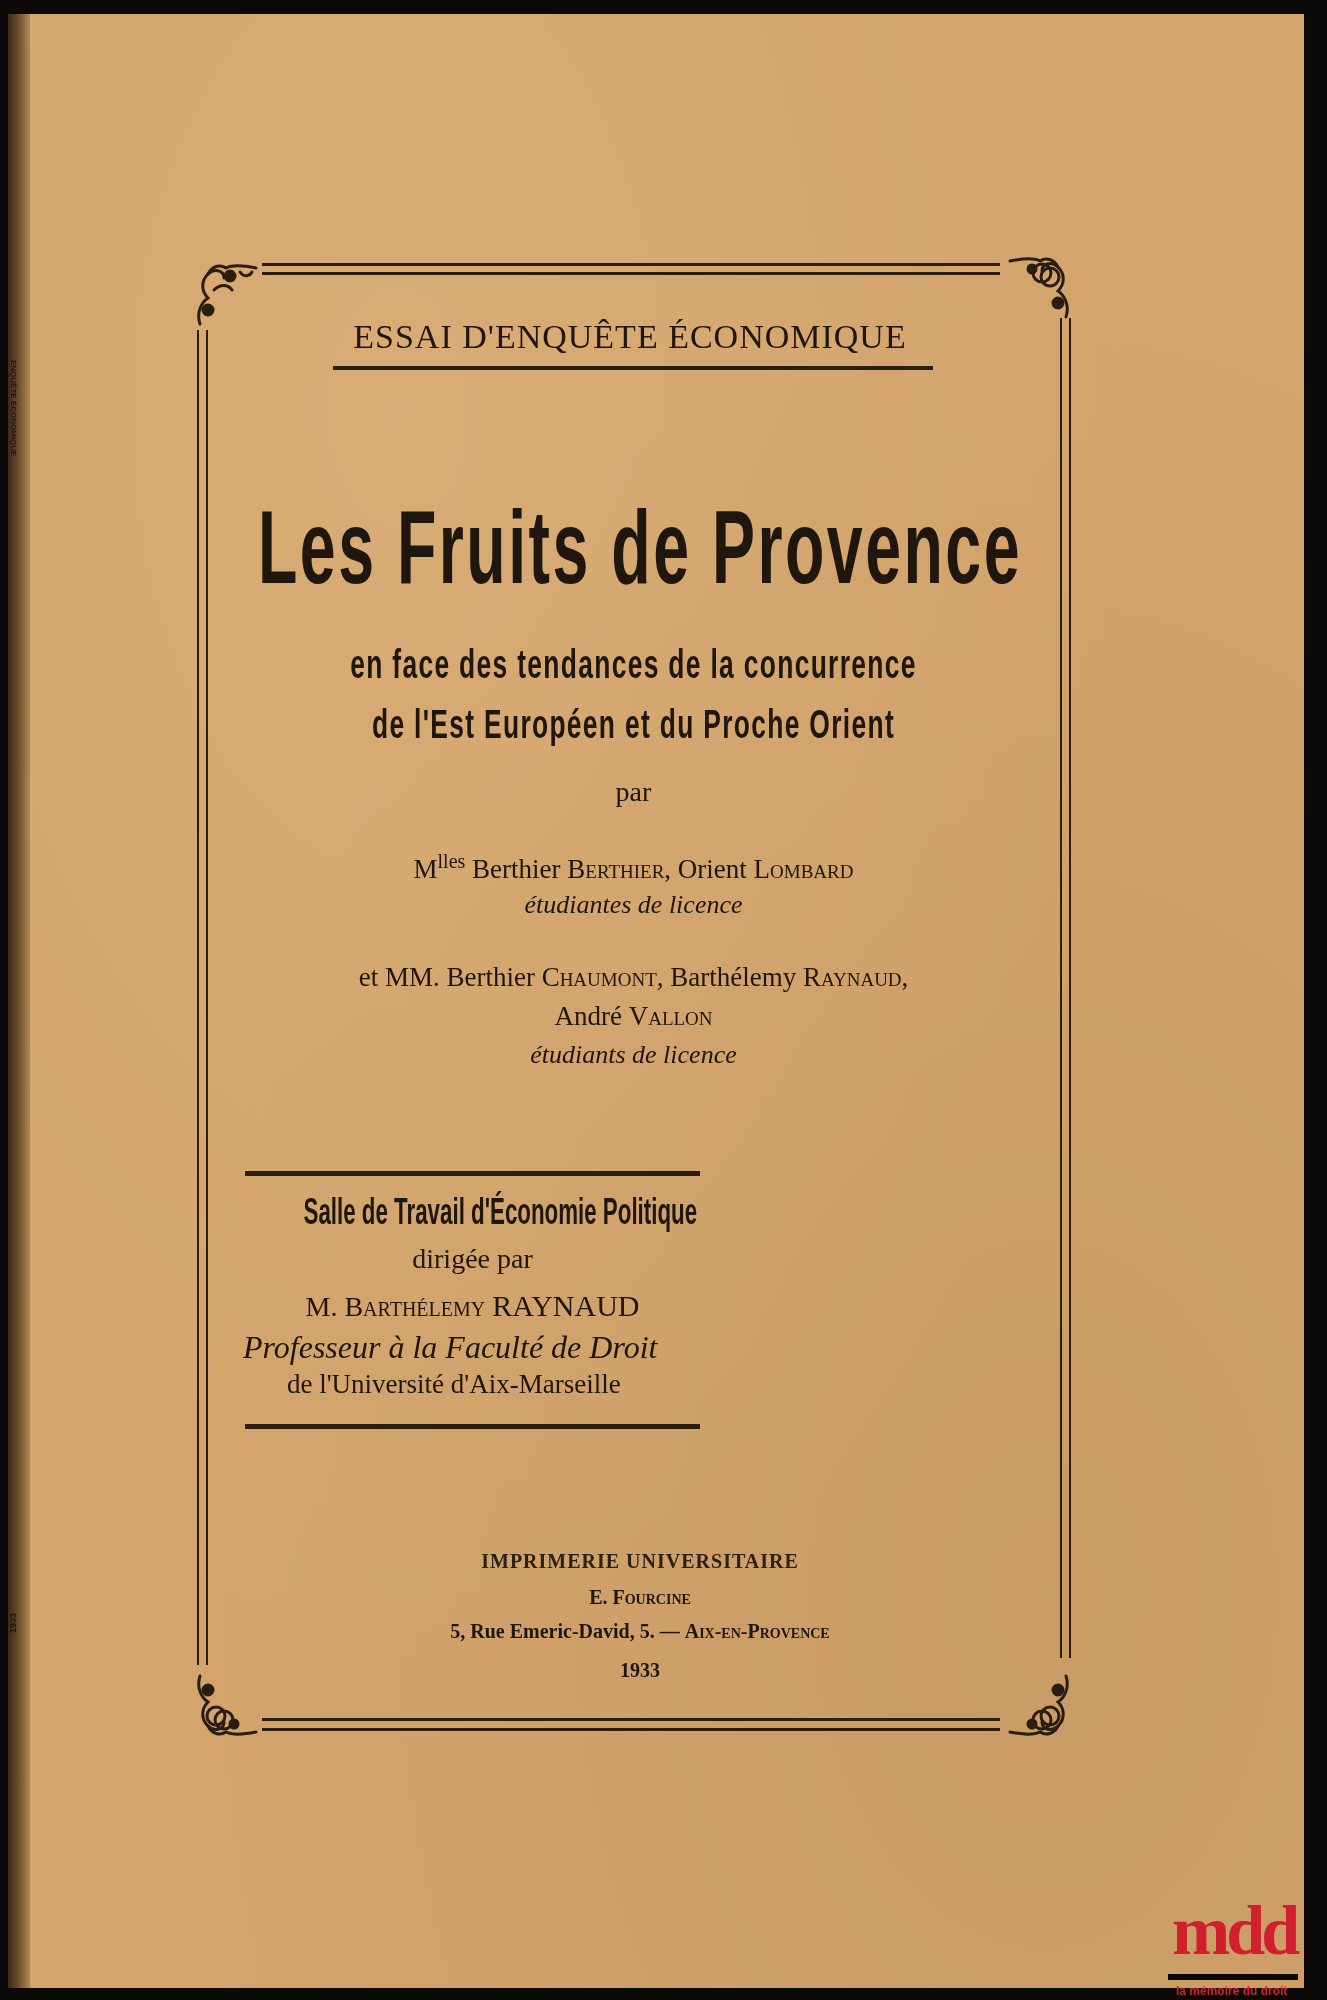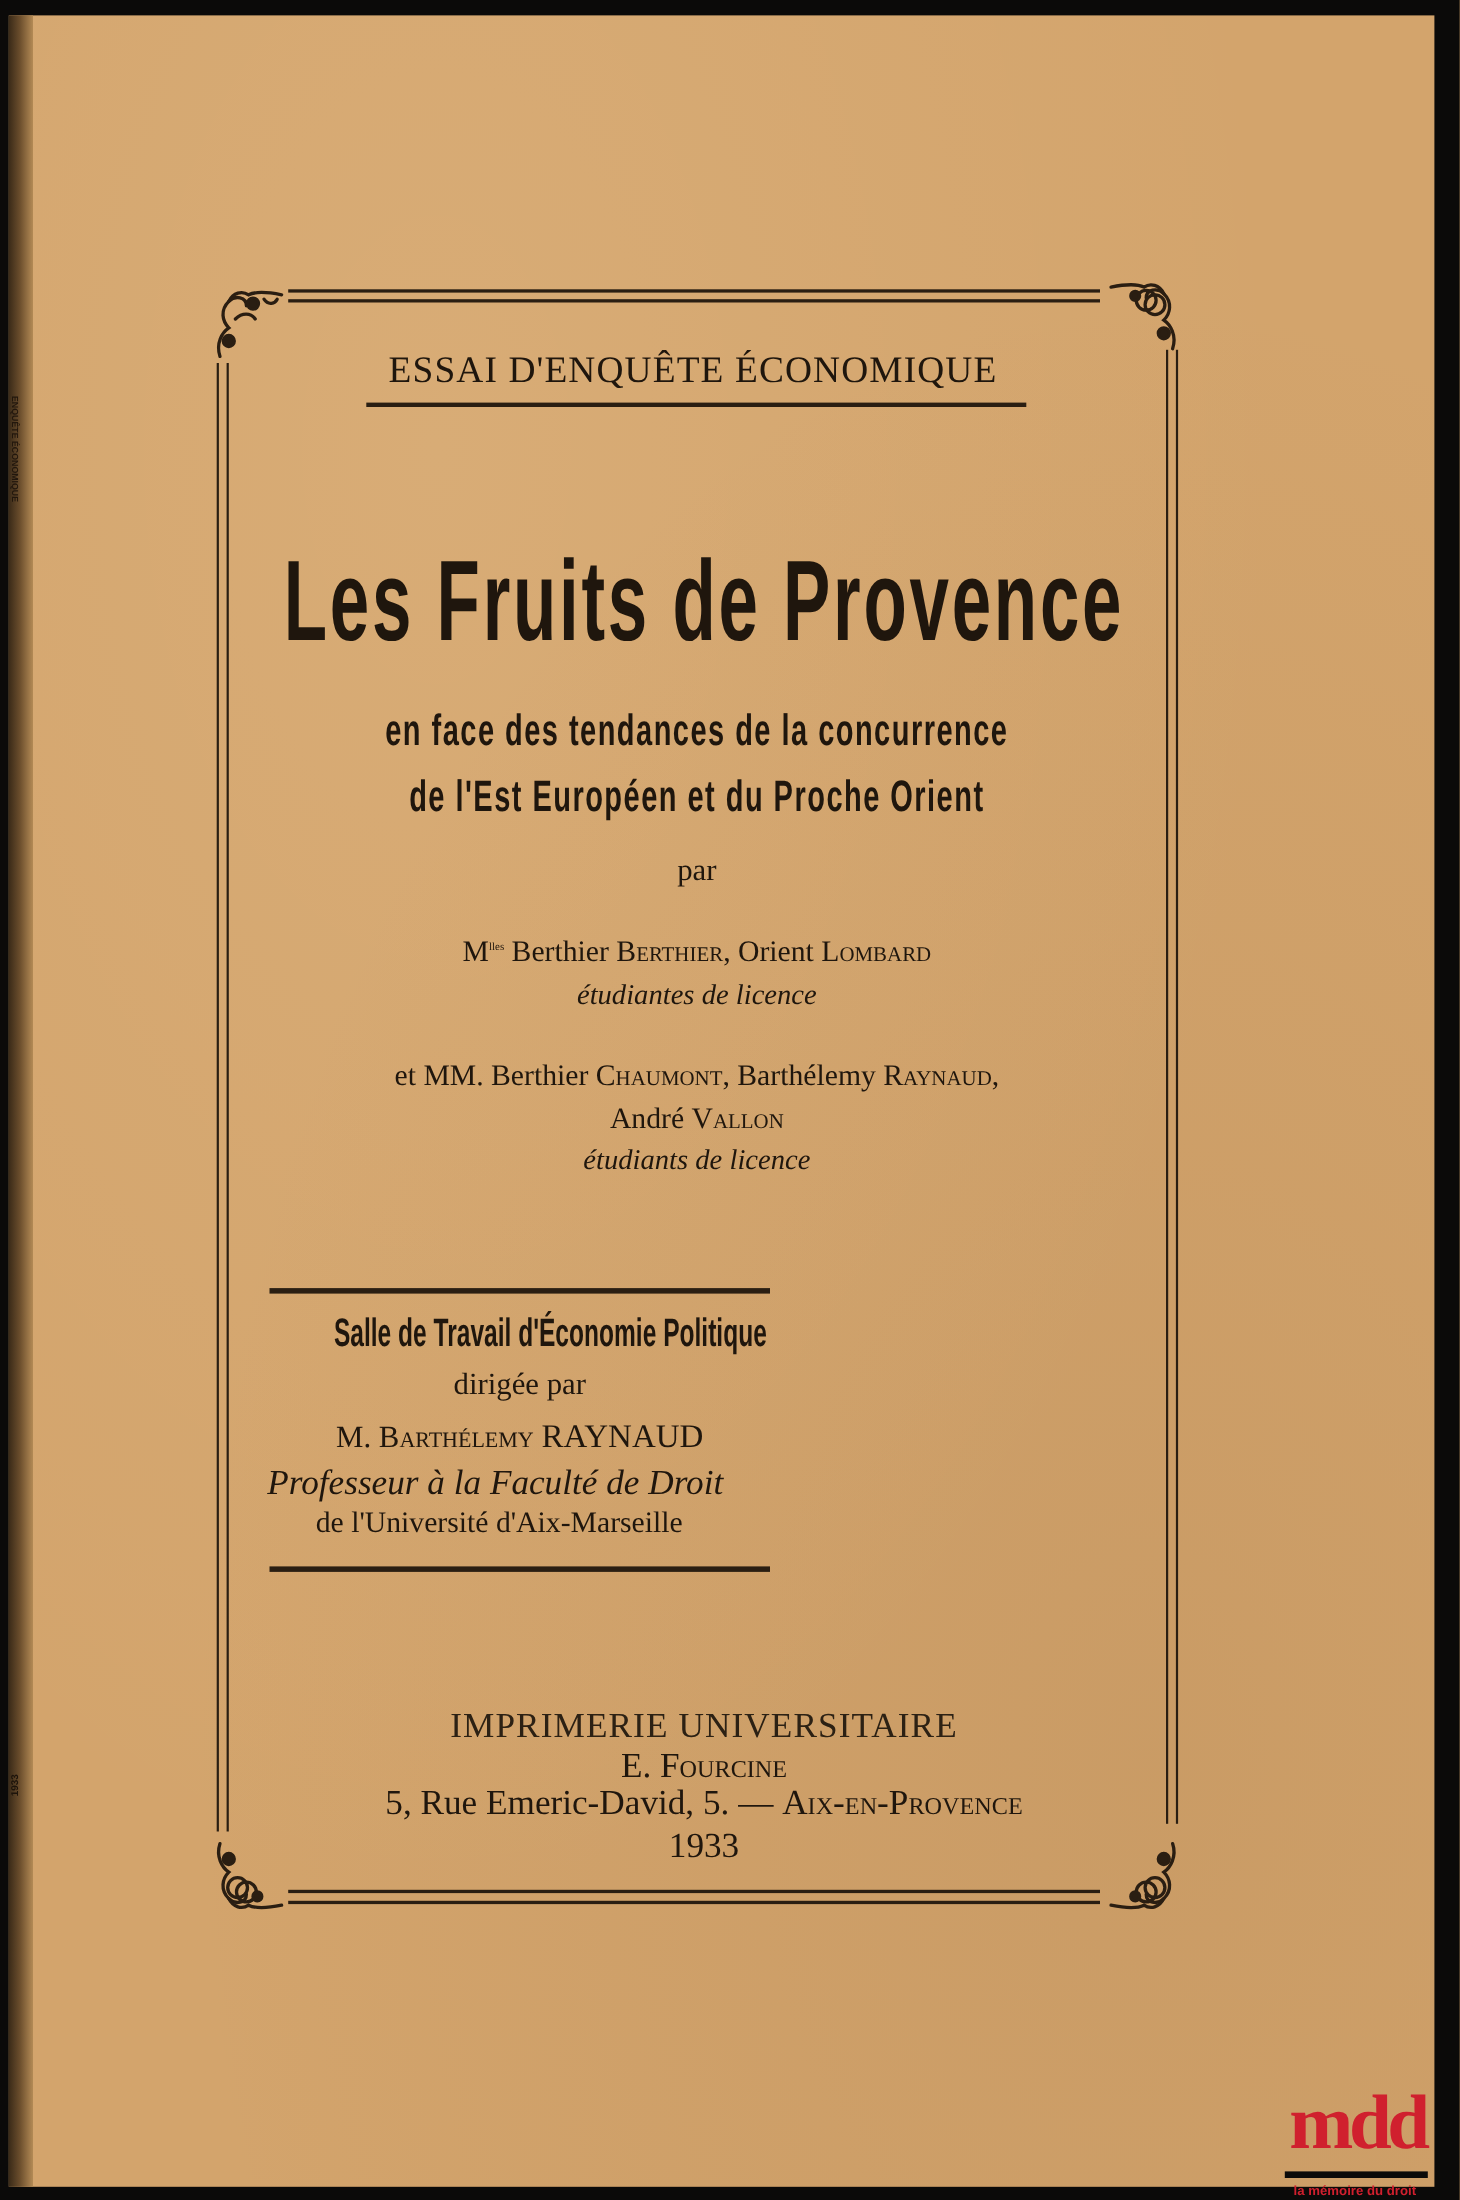--- a/index.html
+++ b/index.html
@@ -53,21 +53,21 @@
   .block-rule { position:absolute; left:245px; width:455px; height:5px; background:#2a1e12; }
   .block-rule.r1 { top:1171px; }
   .block-rule.r2 { top:1424px; }
   .block { position:absolute; left:245px; width:455px; text-align:center; color:#1f160d; white-space:nowrap; }
   .salle { top:1194px; font-size:36px; transform:scaleX(0.62); transform-origin:center; left:200px; width:545px; line-height:1; }
   .dirigee { top:1243px; font-size:28px; }
   .mbarth { top:1289px; font-size:28px; }
   .mbarth .big { font-size:30px; }
   .prof { top:1329px; font-size:32px; font-style:italic; text-align:left; left:243px; }
   .univ { top:1369px; font-size:27px; text-align:left; left:287px; }
-  .imp { font-size:32px; }
+  .imp { font-size:20px;font-weight:bold; }
   .imp1 { top:1550px; letter-spacing:1px; color:#2c2114; }
   .imp2 { top:1586px; }
   .imp3 { top:1620px; }
   .imp4 { top:1659px; }
   .logo { position:absolute; left:1168px; top:1896px; width:150px; height:104px; }
   .logo-mark { position:absolute; left:4px; top:0; font-family:Liberation Serif, serif; font-size:70px; font-weight:bold; color:#d0202e; letter-spacing:-4px; line-height:1; }
   .logo-bar { position:absolute; left:0; top:78px; width:130px; height:6px; background:#0b0a09; }
   .logo-tag { position:absolute; left:-8px; top:88px; font-family:"Liberation Sans",sans-serif; font-size:12px; font-weight:bold; color:#d0202e; white-space:nowrap;padding-left:16px; }
 </style>
 </head>
@@ -142,21 +142,21 @@
 <div class="txt serif heading-essai" style="left:0;width:1260px;">ESSAI D'ENQUÊTE ÉCONOMIQUE</div>
 <div class="heading-rule"></div>
 
 <div class="txt sans-bold title" style="width:1280px;">Les Fruits de Provence</div>
 <div class="txt sans-bold sub sub1" style="width:1267px;">en face des tendances de la concurrence</div>
 <div class="txt sans-bold sub sub2" style="width:1267px;">de l'Est Européen et du Proche Orient</div>
 
 <div class="txt serif par" style="width:1267px;">par</div>
 
 <div class="txt serif authors a1" style="width:1267px;">
-  <span><span>M</span><sup style="font-size:10px;">lles</sup></span><span> Berthier </span><span class="sc">Berthier</span><span>, Orient </span><span class="sc">Lombard</span>
+  <span><span>M</span><sup style="font-size:20px;">lles</sup></span><span> Berthier </span><span class="sc">Berthier</span><span>, Orient </span><span class="sc">Lombard</span>
 </div>
 <div class="txt serif ital a1i" style="width:1267px;">étudiantes de licence</div>
 
 <div class="txt serif authors a2" style="width:1267px;">
   <span>et MM. Berthier </span><span class="sc">Chaumont</span><span>, Barthélemy </span><span class="sc">Raynaud</span><span>,</span>
 </div>
 <div class="txt serif authors a3" style="width:1267px;">
   <span>André </span><span class="sc">Vallon</span>
 </div>
 <div class="txt serif ital a2i" style="width:1267px;">étudiants de licence</div>

